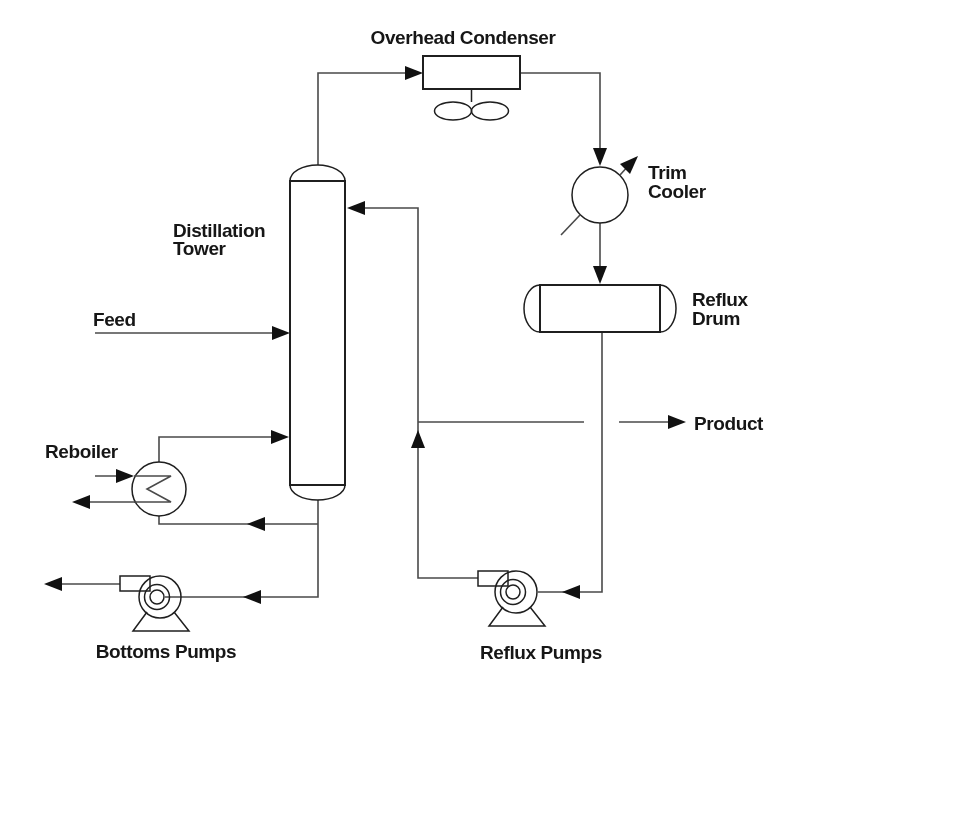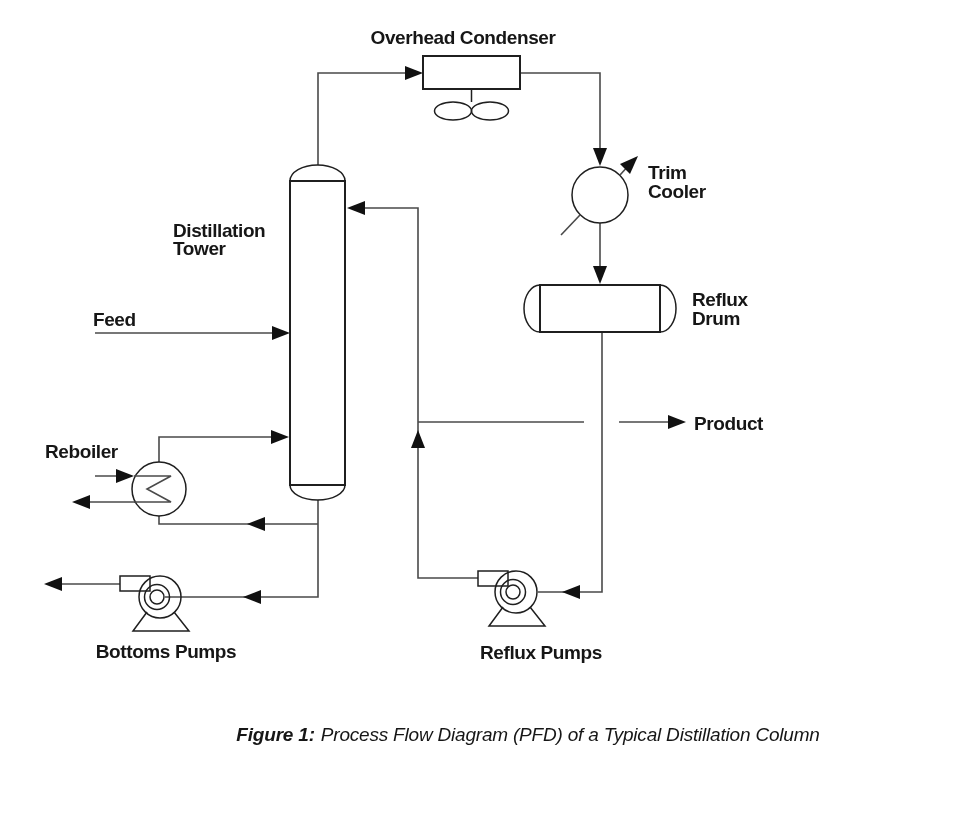--- a/index.html
+++ b/index.html
@@ -152,17 +152,14 @@
       <text class="lbl" x="648" y="179">Trim</text>
       <text class="lbl" x="648" y="198">Cooler</text>
       <text class="lbl" x="692" y="306">Reflux</text>
       <text class="lbl" x="692" y="325">Drum</text>
       <text class="lbl" x="694" y="430">Product</text>
       <text class="lbl" x="166" y="658" text-anchor="middle">Bottoms Pumps</text>
       <text class="lbl" x="541" y="659" text-anchor="middle">Reflux Pumps</text>
     </g>
   </svg>
 
-  <div class="caption">
-    <span class="cap-prefix">Figure 1:</span><span>Process Flow Diagram (PFD) of a Typical Distillation Column</span>
-  </div>
 
 </div>
 
 </body></html>

